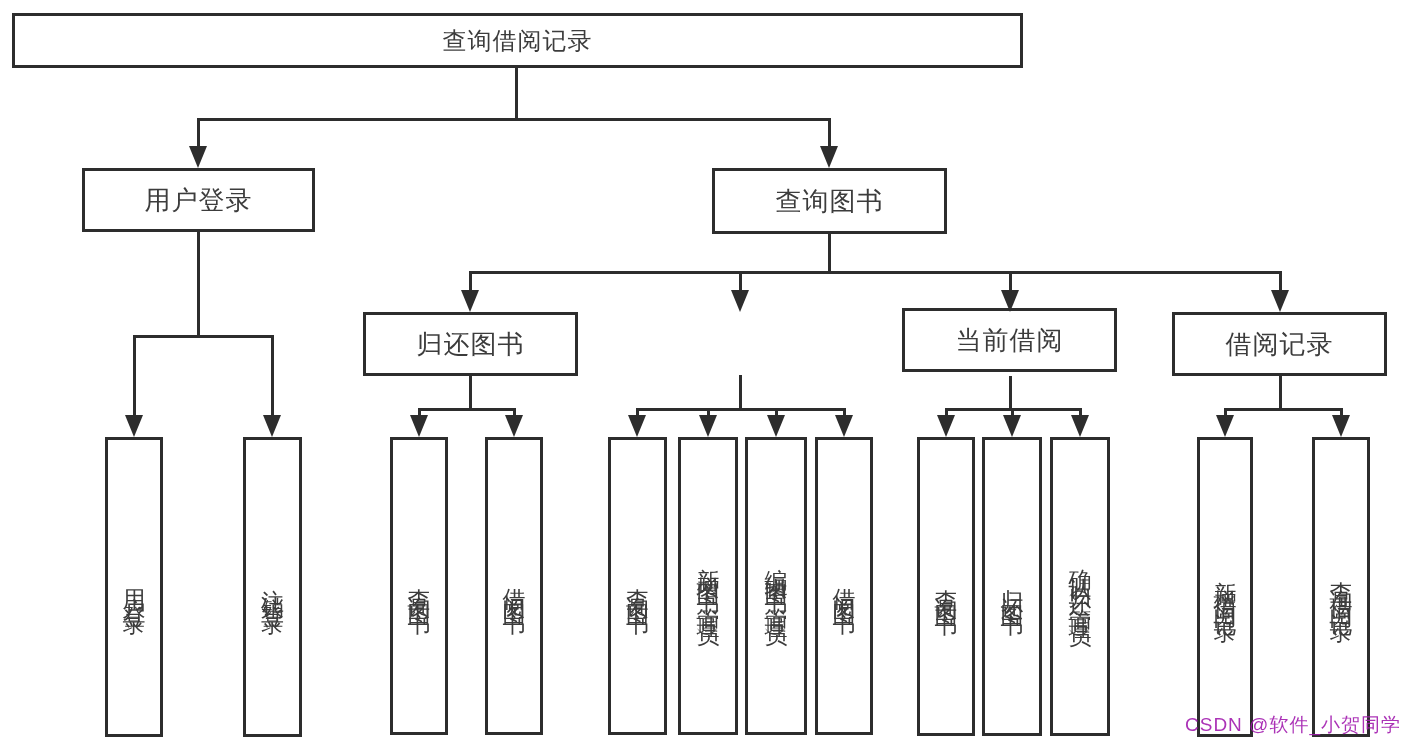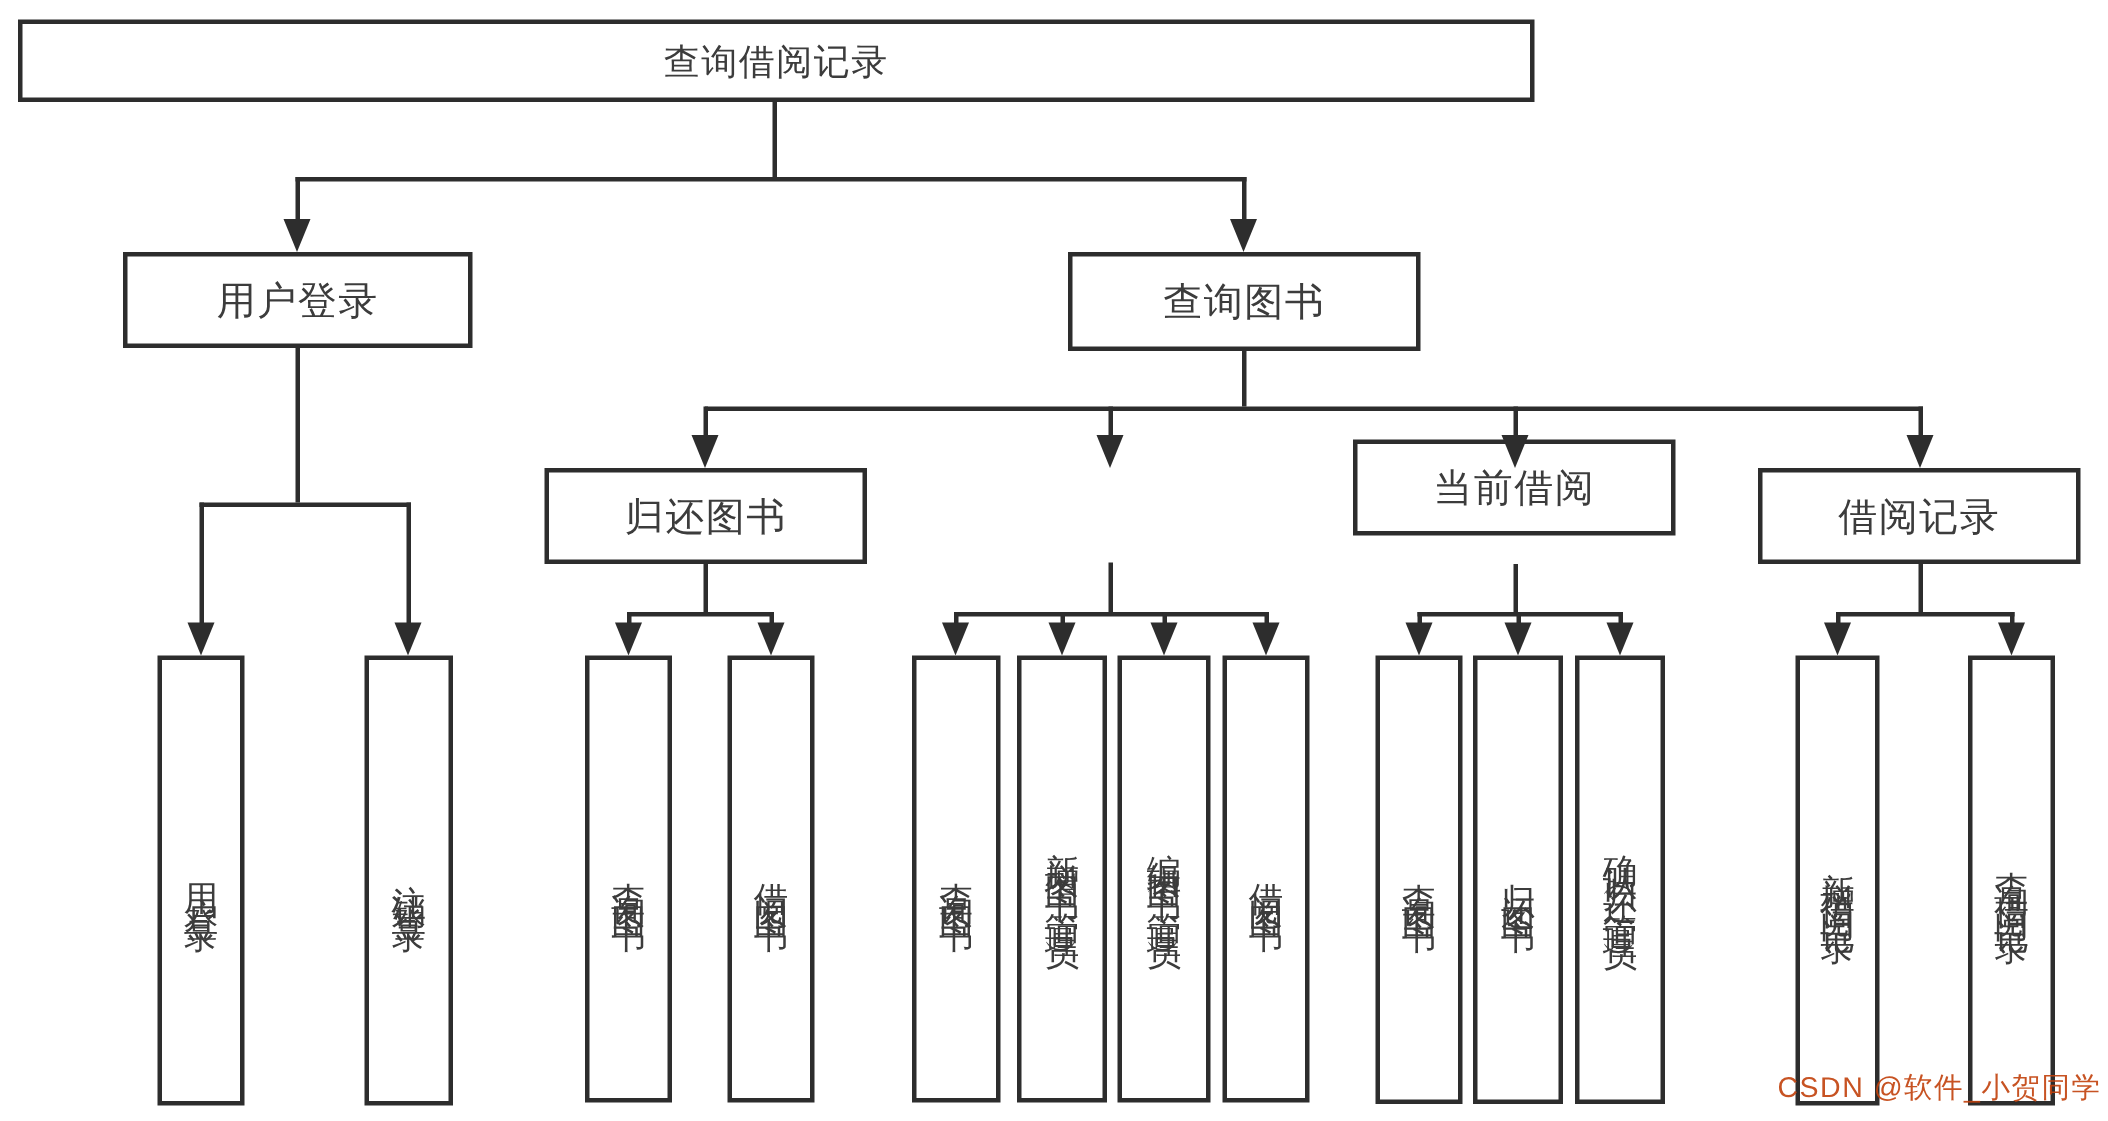--- a/index.html
+++ b/index.html
@@ -18,30 +18,30 @@
     font-size:23px;letter-spacing:8px;line-height:1;white-space:nowrap;
   }
   .vl{position:absolute;width:3px;background:#2d2d2d;}
   .hl{position:absolute;height:3px;background:#2d2d2d;}
   .arrow{
     position:absolute;width:0;height:0;
     border-left:9px solid transparent;border-right:9px solid transparent;
     border-top:22px solid #2d2d2d;
   }
   .watermark{
-    position:absolute;left:1185px;top:712px;font-size:19px;color:#c2410c;
+    position:absolute;left:1185px;top:712px;font-size:19px;color:#a21caf;
     opacity:.9;letter-spacing:1px;white-space:nowrap;
   }
   
   #root{left:12px;top:13px;width:1011px;height:55px;}
   #l2a{left:82px;top:168px;width:233px;height:64px;}
   #l2b{left:712px;top:168px;width:235px;height:66px;}
   #l3a{left:363px;top:312px;width:215px;height:64px;}
   #l3b{left:632px;top:313px;width:216px;height:62px;}
-  #l3c{left:902px;top:293px;width:215px;height:64px;}
+  #l3c{left:902px;top:308px;width:215px;height:64px;}
   #l3d{left:1172px;top:312px;width:215px;height:64px;}
   #u1{left:105px;top:437px;width:58px;height:300px;}
   #u2{left:243px;top:437px;width:59px;height:300px;}
   #n1{left:390px;top:437px;width:58px;height:298px;}
   #n2{left:485px;top:437px;width:58px;height:298px;}
   #j1{left:608px;top:437px;width:59px;height:298px;}
   #j2{left:678px;top:437px;width:60px;height:298px;}
   #j3{left:745px;top:437px;width:62px;height:298px;}
   #j4{left:815px;top:437px;width:58px;height:298px;}
   #c1{left:917px;top:437px;width:58px;height:299px;}

